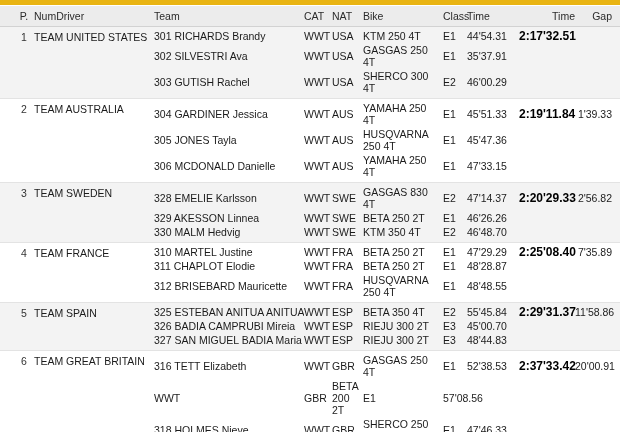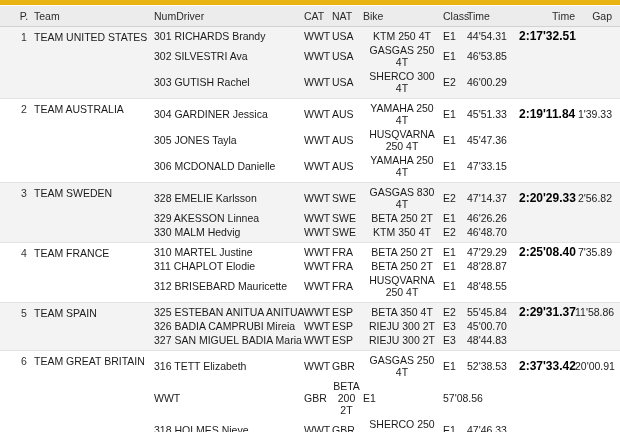--- a/index.html
+++ b/index.html
@@ -51,40 +51,40 @@
     display: grid;
     grid-template-columns: 150px 28px 31px 80px 24px 52px 56px 37px;
     padding-right: 8px;
     align-items: center;
     min-height: 14px;
     line-height: 12px;
   }
   .driver-row .cell { overflow: visible; }
   .cell.numname { white-space: nowrap; overflow: hidden; }
   .cell.cat, .cell.nat, .cell.cls, .cell.time { white-space: nowrap; }
-  .cell.bike { line-height: 12px; padding: 1px 2px 1px 0; text-align: center; }
+  .cell.bike { line-height: 12px; padding: 1px 2px 1px 0; }
   .cell.total {
     text-align: right;
     font-weight: bold;
     font-size: 12px;
     color: #000;
     white-space: nowrap;
   }
   .cell.gap { text-align: right; white-space: nowrap; }
 </style>
 </head>
 <body>
 
 <div id="page">
   <div class="top-bar" style="background: rgb(233, 180, 18);"></div>
 
   <div class="header-row">
     <div class="hcell h-pos">P.</div>
+    <div class="hcell h-num">NumDriver</div>
     <div class="hcell h-team">Team</div>
-    <div class="hcell h-num">NumDriver</div>
     <div class="hcell h-cat">CAT</div>
     <div class="hcell h-nat">NAT</div>
     <div class="hcell h-bike">Bike</div>
     <div class="hcell h-class">Class</div>
     <div class="hcell h-time">Time</div>
     <div class="hcell h-total">Time</div>
     <div class="hcell h-gap">Gap</div>
   </div>
 
   <div id="table-body">
@@ -101,21 +101,21 @@
             <div class="cell time">44'54.31</div>
             <div class="cell total">2:17'32.51</div>
             <div class="cell gap"></div>
           </div>
           <div class="driver-row">
             <div class="cell numname">302 SILVESTRI Ava</div>
             <div class="cell cat">WWT</div>
             <div class="cell nat">USA</div>
             <div class="cell bike">GASGAS 250 4T</div>
             <div class="cell cls">E1</div>
-            <div class="cell time">46'53.85</div>
+            <div class="cell time">35'37.91</div>
             <div class="cell total"></div>
             <div class="cell gap"></div>
           </div>
           <div class="driver-row">
             <div class="cell numname">303 GUTISH Rachel</div>
             <div class="cell cat">WWT</div>
             <div class="cell nat">USA</div>
             <div class="cell bike">SHERCO 300 4T</div>
             <div class="cell cls">E2</div>
             <div class="cell time">46'00.29</div>

